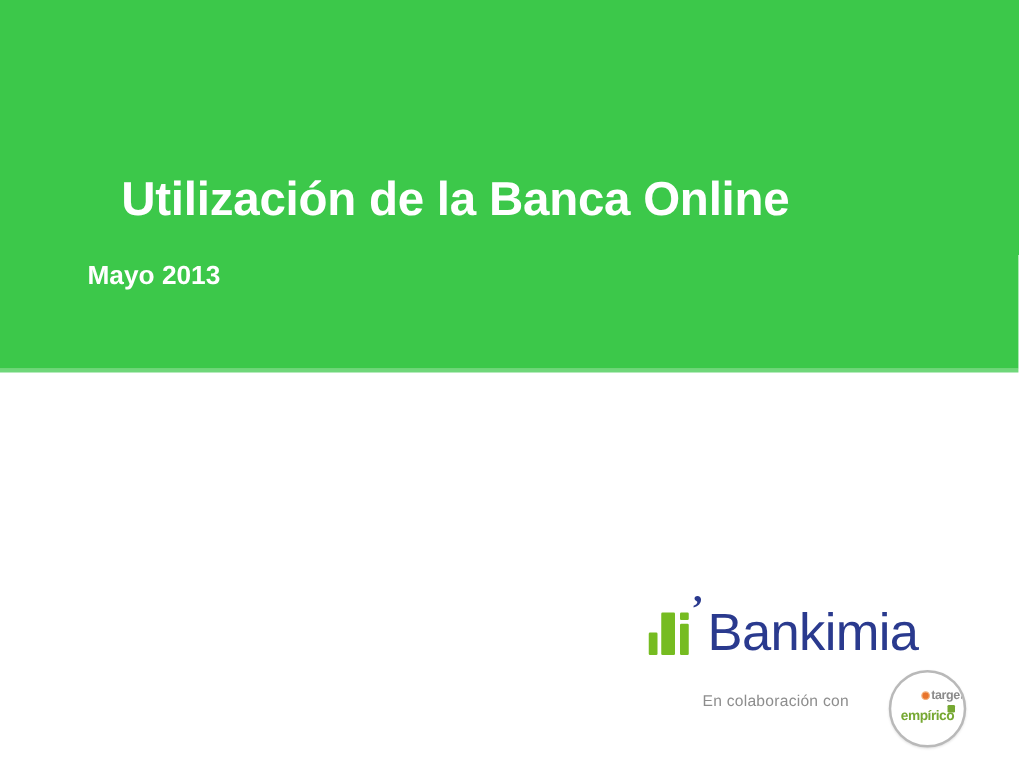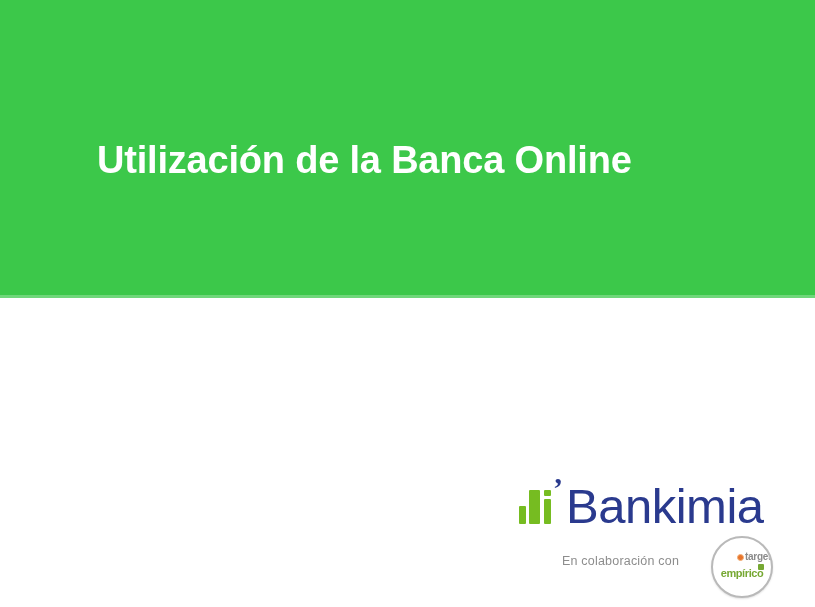--- a/index.html
+++ b/index.html
@@ -102,21 +102,21 @@
     top: 0px;
     width: 9px;
     height: 13px;
     color: #2a3a8e;
     font-size: 30px;
     font-weight: bold;
     line-height: 12px;
     font-family: "Liberation Serif", serif;
   }
   #brand-wordmark {
-    font-size: 49px;
+    font-size: 42px;
     font-weight: normal;
     color: #2a3a8e;
     letter-spacing: -0.5px;
     line-height: 44px;
     white-space: nowrap;
   }
 
   
   #collab-row {
     position: absolute;
@@ -195,20 +195,21 @@
 </head>
 <body>
 
 <div id="slide">
 
   <div id="header-band"></div>
   <div id="header-band-edge"></div>
 
   <div id="slide-title">Utilización de la Banca Online</div>
 
+  <div id="slide-subtitle">Mayo 2013</div>
 
   <div id="brand-logo">
     <div id="brand-mark">
       <span class="bar bar-1"></span>
       <span class="bar bar-2"></span>
       <span class="bar bar-3"></span>
       <span class="tick"></span>
       <span class="quote">’</span>
     </div>
     <div id="brand-wordmark">Bankimia</div>

